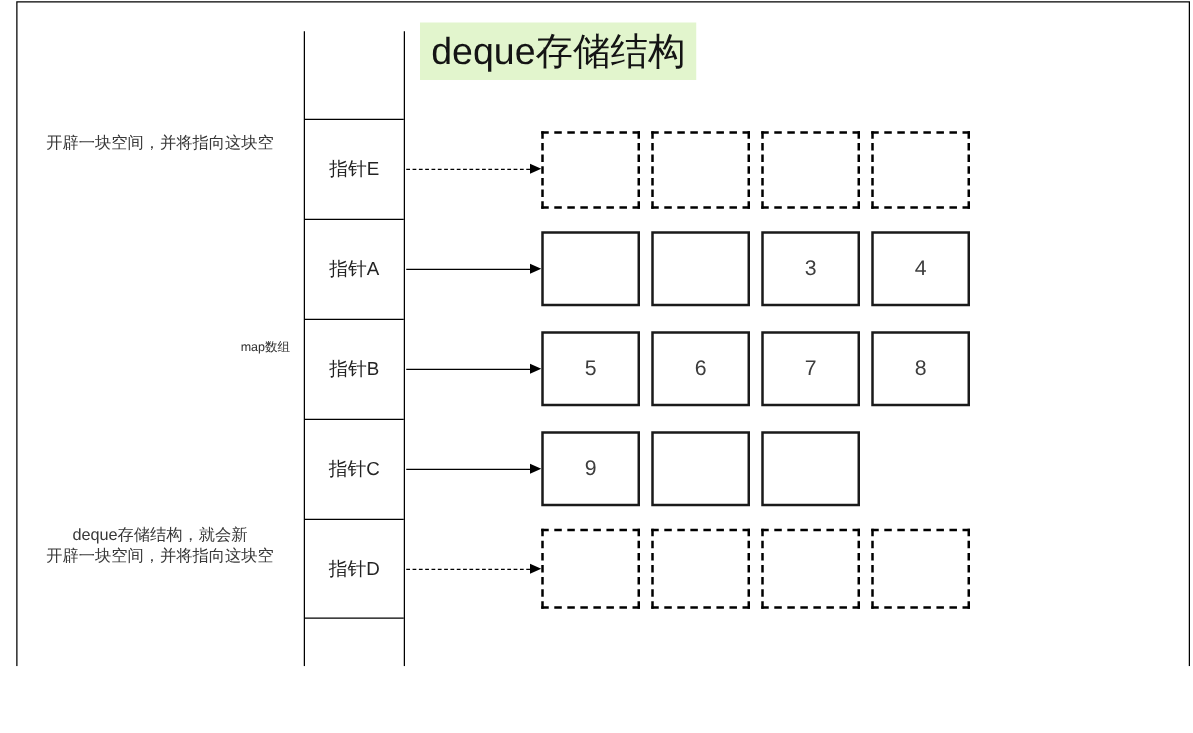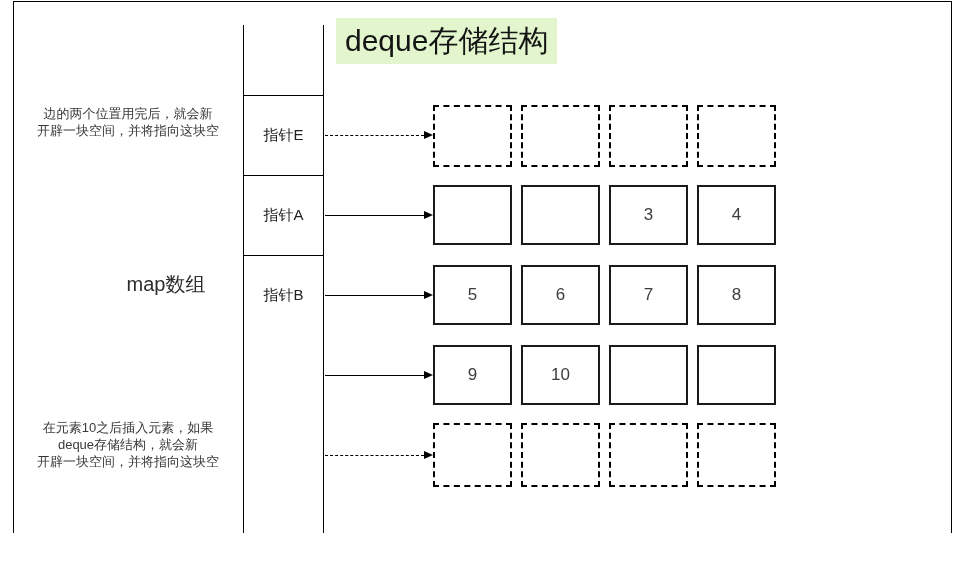--- a/index.html
+++ b/index.html
@@ -13,21 +13,21 @@
   .title-hl{
     position:absolute;left:336px;top:18px;height:46px;padding:0 9px;
     background:#e2f5cd;display:flex;align-items:center;
     font-size:30px;color:#141414;white-space:nowrap;
   }
   
   .note{position:absolute;left:14px;width:228px;text-align:center;font-size:13px;line-height:17px;color:#383838;}
   .note-top{top:105px;}
   .note-bottom{top:419px;}
   
-  .map-label{position:absolute;left:100px;top:271px;width:132px;text-align:center;font-size:20px;color:#2e2e2e;}
+  .map-label{position:absolute;left:100px;top:271px;width:132px;text-align:right;font-size:10px;color:#2e2e2e;}
   
   .map-column{
     position:absolute;left:243px;top:25px;width:81px;height:541px;box-sizing:border-box;
     border-left:1.2px solid #000;border-right:1.2px solid #000;
   }
   .map-cell{
     position:absolute;left:0;width:100%;height:80px;box-sizing:border-box;
     border-top:1.2px solid #000;display:flex;align-items:center;justify-content:center;
     font-size:15px;color:#232323;
   }
@@ -50,41 +50,45 @@
 </head>
 <body>
 
 <div id="canvas">
 
   <div class="frame"></div>
 
   <div class="title-hl">deque存储结构</div>
 
   <div class="note note-top">
-    <div>边的两个位置用完后，就会新</div>
     <div>开辟一块空间，并将指向这块空</div>
   </div>
 
   <div class="note note-bottom">
-    <div>在元素10之后插入元素，如果</div>
     <div>deque存储结构，就会新</div>
     <div>开辟一块空间，并将指向这块空</div>
   </div>
 
   <div class="map-label">map数组</div>
 
   <div class="map-column">
     <div class="map-cell" style="top:70px">
       <span>指针E</span>
     </div>
     <div class="map-cell" style="top:230px">
       <span>指针B</span>
     </div>
     <div class="map-cell" style="top:150px">
       <span>指针A</span>
+    </div>
+    <div class="map-cell" style="top:310px">
+      <span>指针C</span>
+    </div>
+    <div class="map-cell last" style="top:390px">
+      <span>指针D</span>
     </div>
   </div>
 
   <div class="arrow dashed" style="top:130px">
     <span class="shaft"></span>
     <span class="head"></span>
   </div>
   <div class="arrow" style="top:210px">
     <span class="shaft"></span>
     <span class="head"></span>
@@ -145,23 +149,20 @@
     <div class="box" style="height:60px">
         <span>8</span>
       </div>
   </div>
 
   <div class="buffer-row solid" style="top:345px">
     <div class="box" style="height:60px">
         <span>9</span>
       </div>
     <div class="box" style="height:60px">
-        <span>10</span>
-      </div>
-    <div class="box" style="height:60px">
         <span></span>
       </div>
     <div class="box" style="height:60px">
         <span></span>
       </div>
   </div>
 
   <div class="buffer-row dashed" style="top:423px">
     <div class="box" style="height:64px">
         <span></span>

